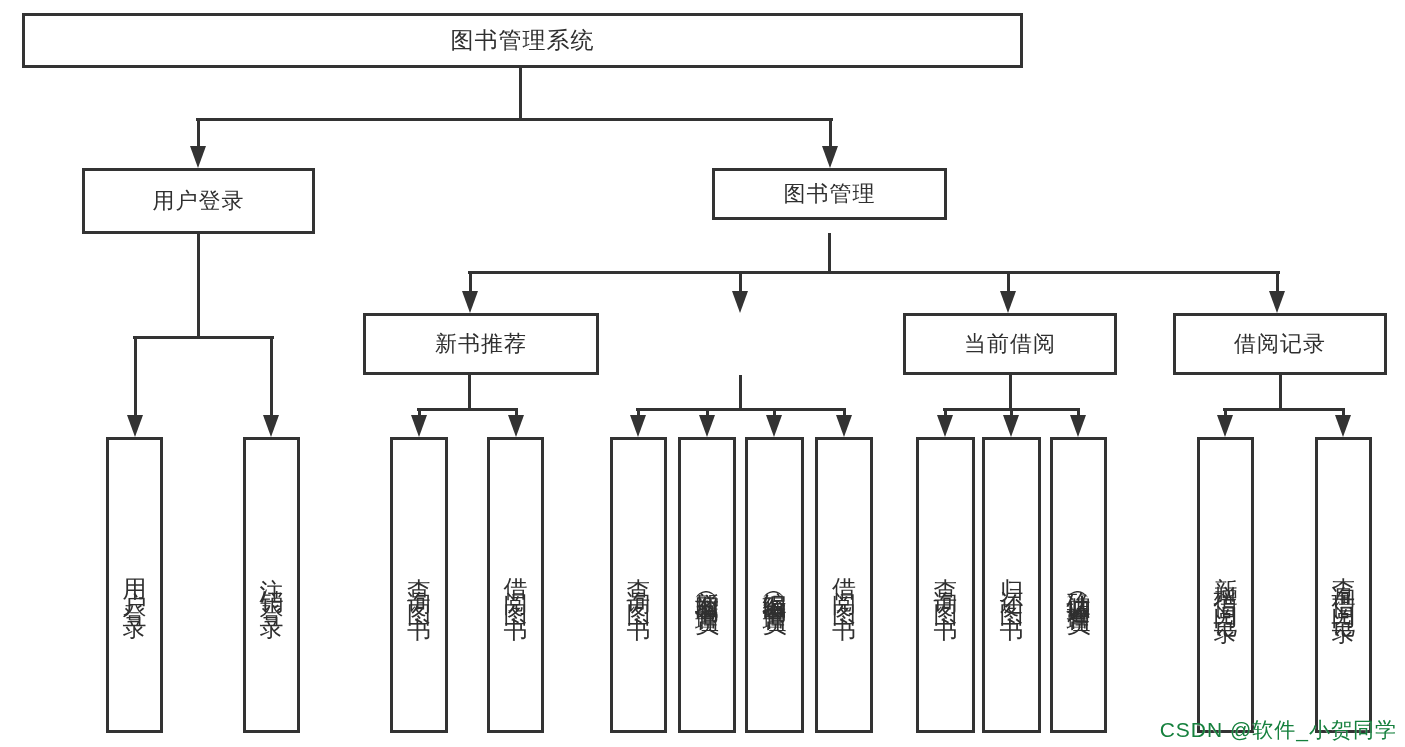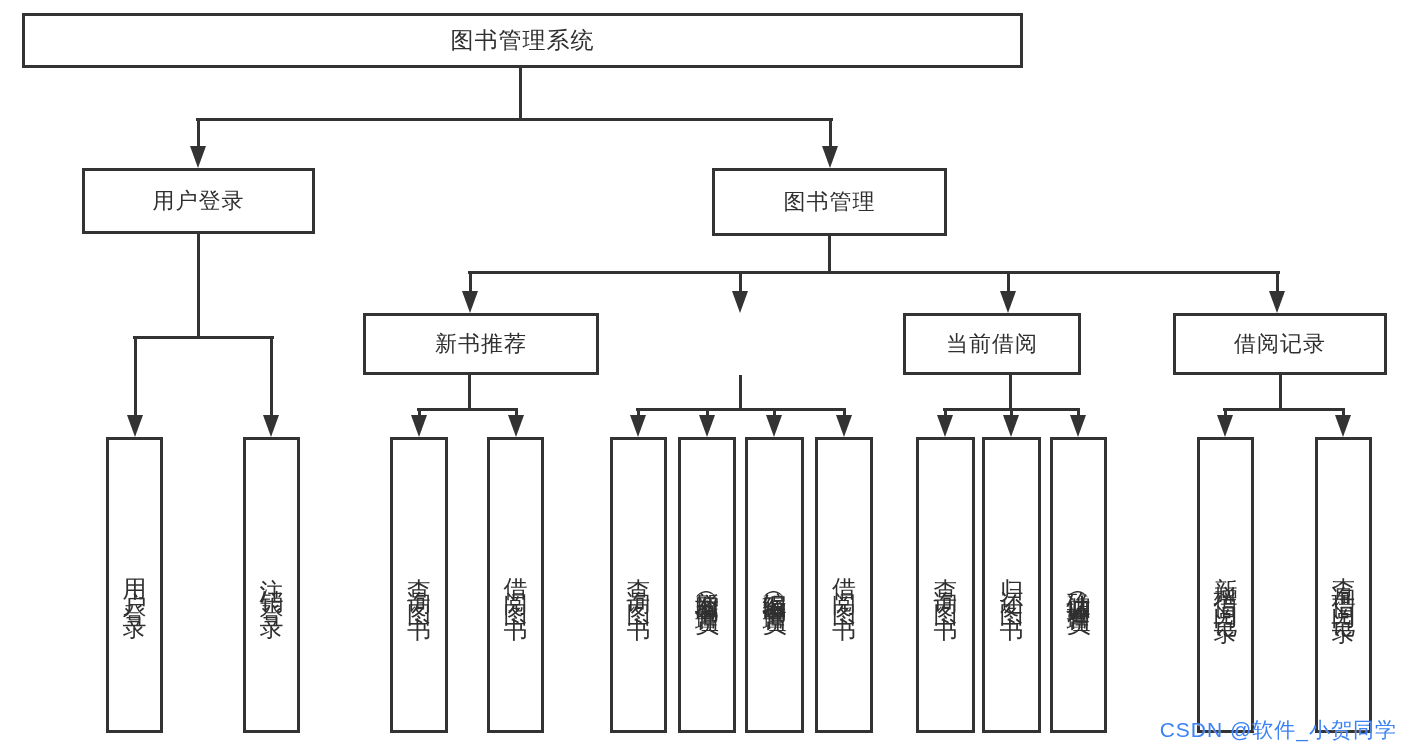--- a/index.html
+++ b/index.html
@@ -21,24 +21,24 @@
     background:#ffffff;
     border:3px solid var(--line);
     box-sizing:border-box;
     display:flex;align-items:center;justify-content:center;
     text-align:center;
     z-index:2;
   }
   .h-node{font-size:22px;letter-spacing:1px;}
   #n-root{left:22px;top:13px;width:1001px;height:55px;font-size:23px;}
   #n-login{left:82px;top:168px;width:233px;height:66px;}
-  #n-mgmt{left:712px;top:168px;width:235px;height:68px;font-family:Liberation Serif, serif;}
+  #n-mgmt{left:712px;top:168px;width:235px;height:52px;font-family:Liberation Serif, serif;}
   #n-newbook{left:363px;top:313px;width:236px;height:62px;}
   #n-borrow{left:633px;top:313px;width:215px;height:62px;}
-  #n-current{left:903px;top:313px;width:178px;height:62px;}
+  #n-current{left:903px;top:313px;width:214px;height:62px;}
   #n-record{left:1173px;top:313px;width:214px;height:62px;}
   
   .leaf{
     position:absolute;top:437px;height:296px;
     writing-mode:vertical-rl;
     font-size:24px;
     line-height:1;
   }
   .v-short{letter-spacing:13px;}
   .v-med{letter-spacing:9px;}
@@ -66,21 +66,21 @@
   }
   .arrow::after{
     content:"";position:absolute;left:0;bottom:0;width:0;height:0;
     border-left:8px solid transparent;
     border-right:8px solid transparent;
     border-top:22px solid var(--line);
   }
   
   .watermark{
     position:absolute;right:8px;bottom:3px;
-    font-size:21px;color:#3b82f6;letter-spacing:1px;
+    font-size:21px;color:#15803d;letter-spacing:1px;
     z-index:5;text-shadow:0 1px 1px rgba(255,255,255,.6);
   }
 </style>
 </head>
 <body>
 
 <div class="stage">
 
   <div class="node h-node" id="n-root">图书管理系统</div>
   <div class="node h-node" id="n-login">用户登录</div>

